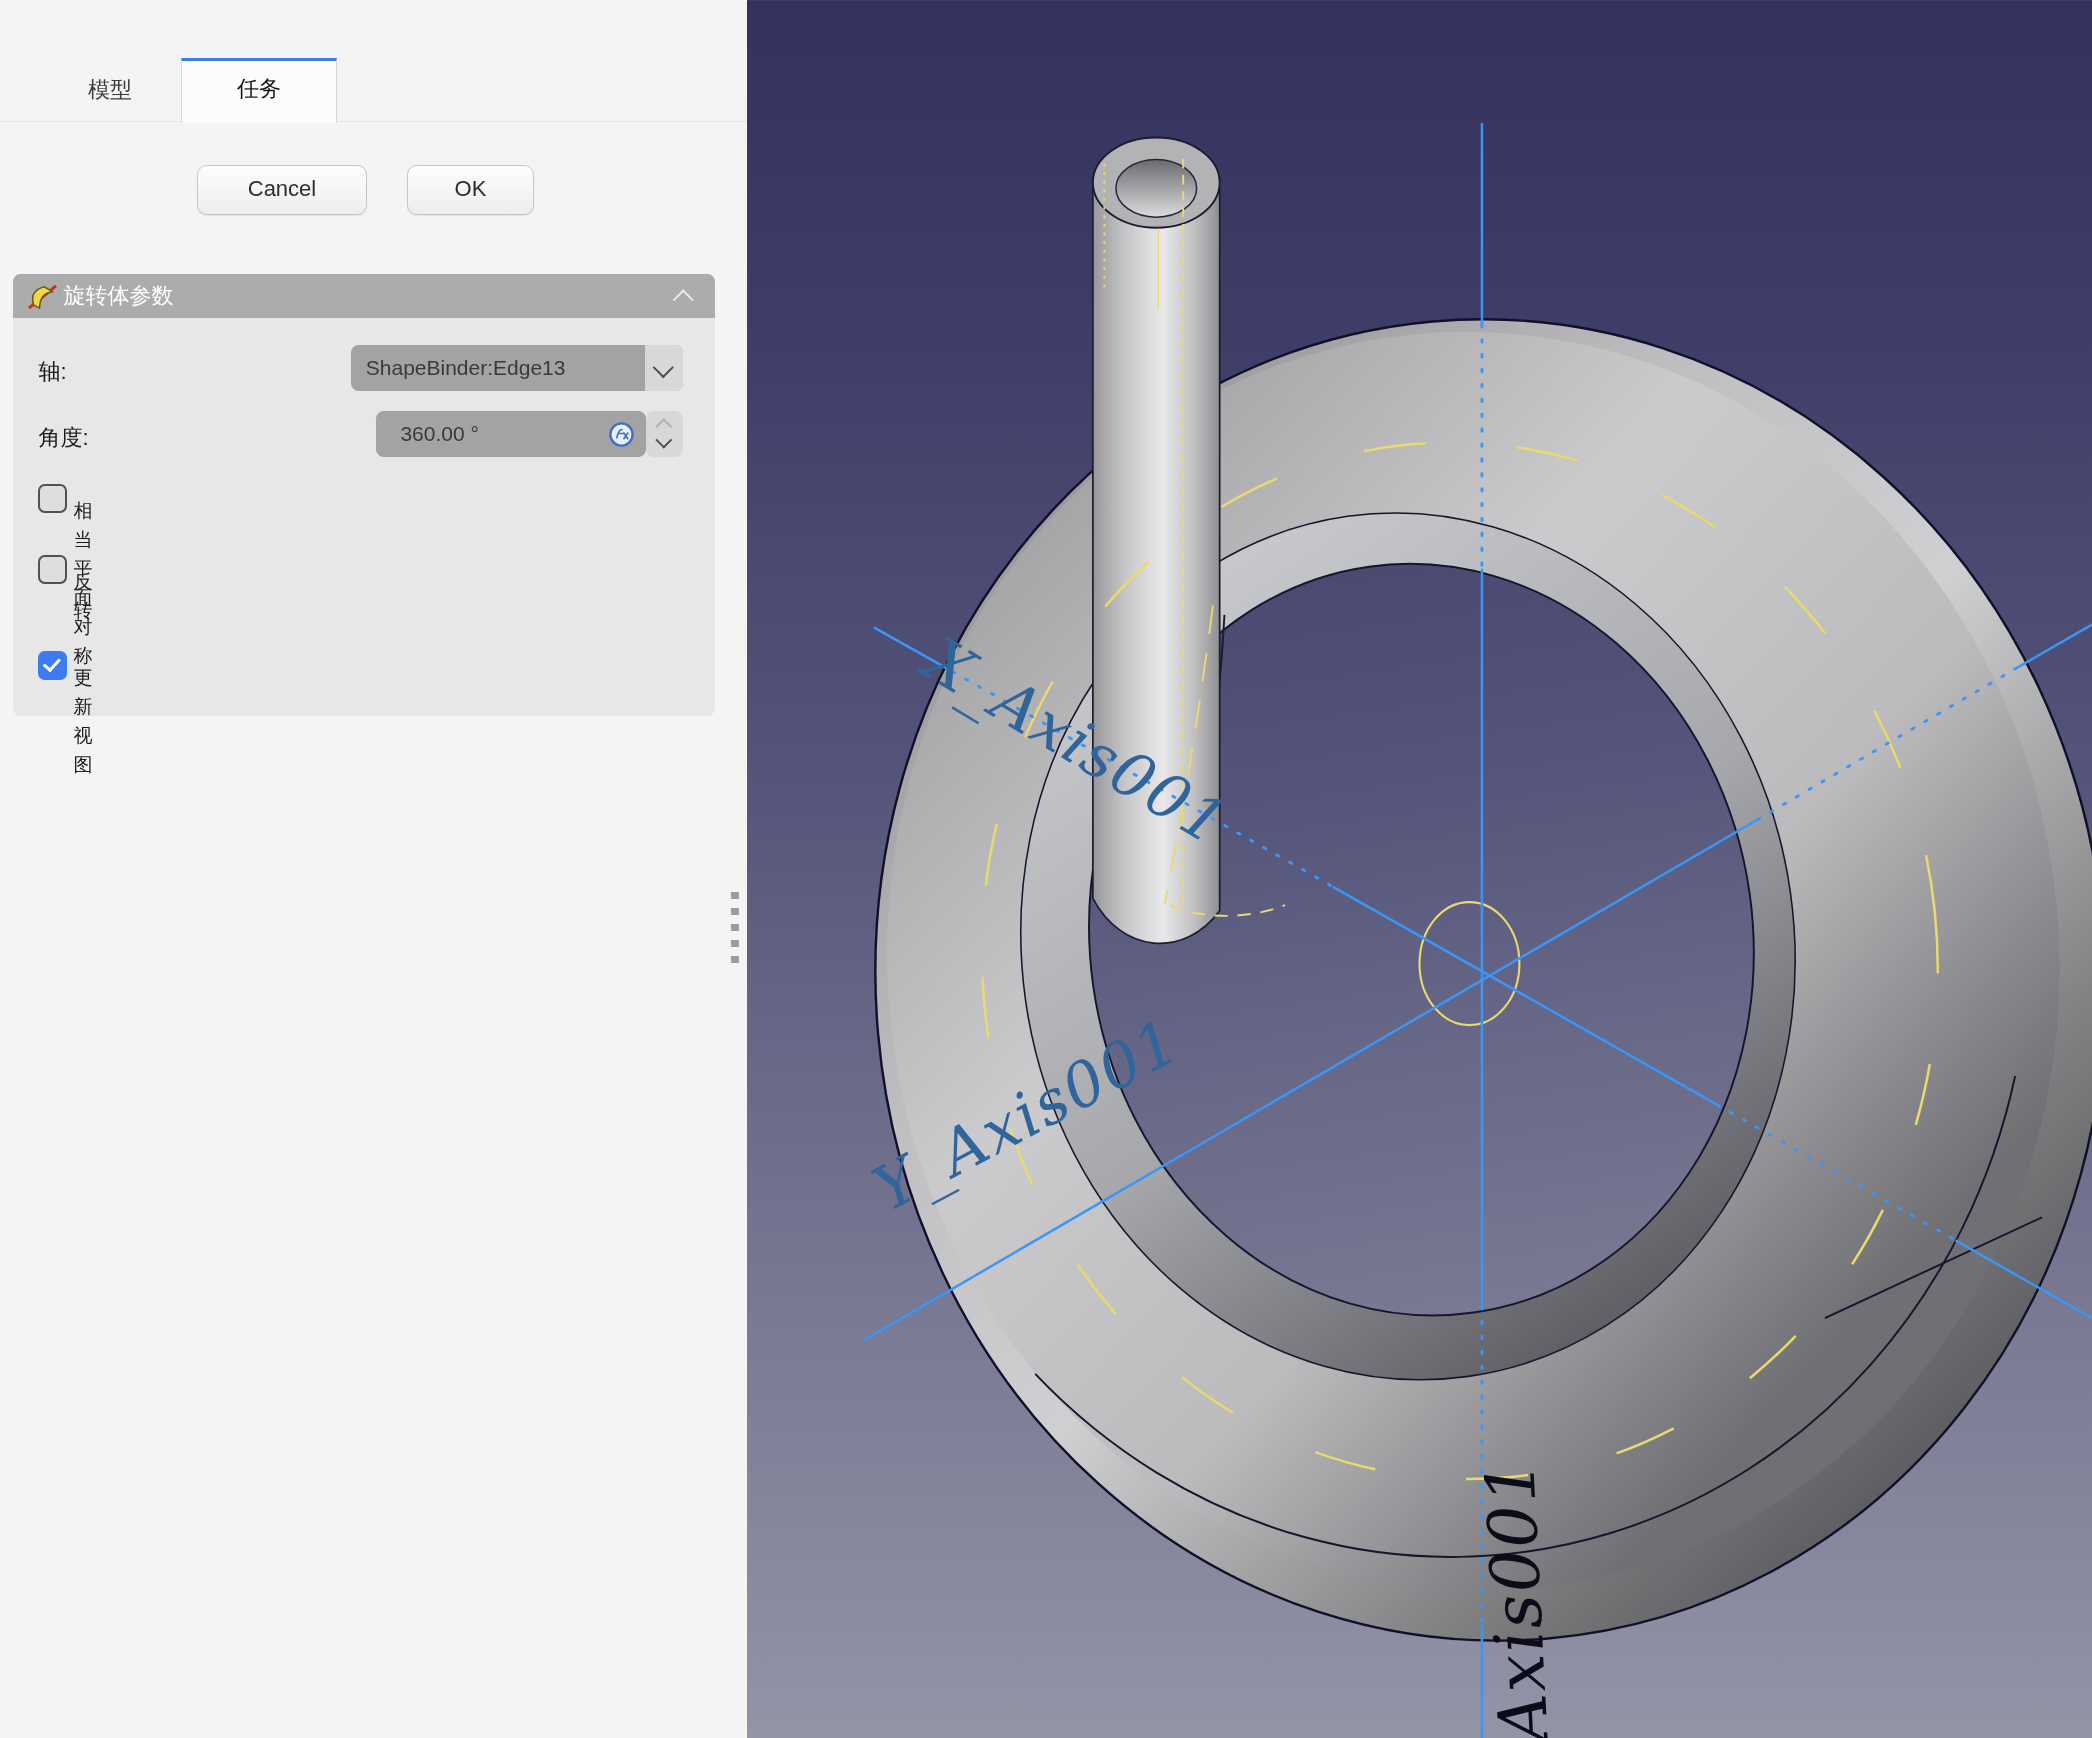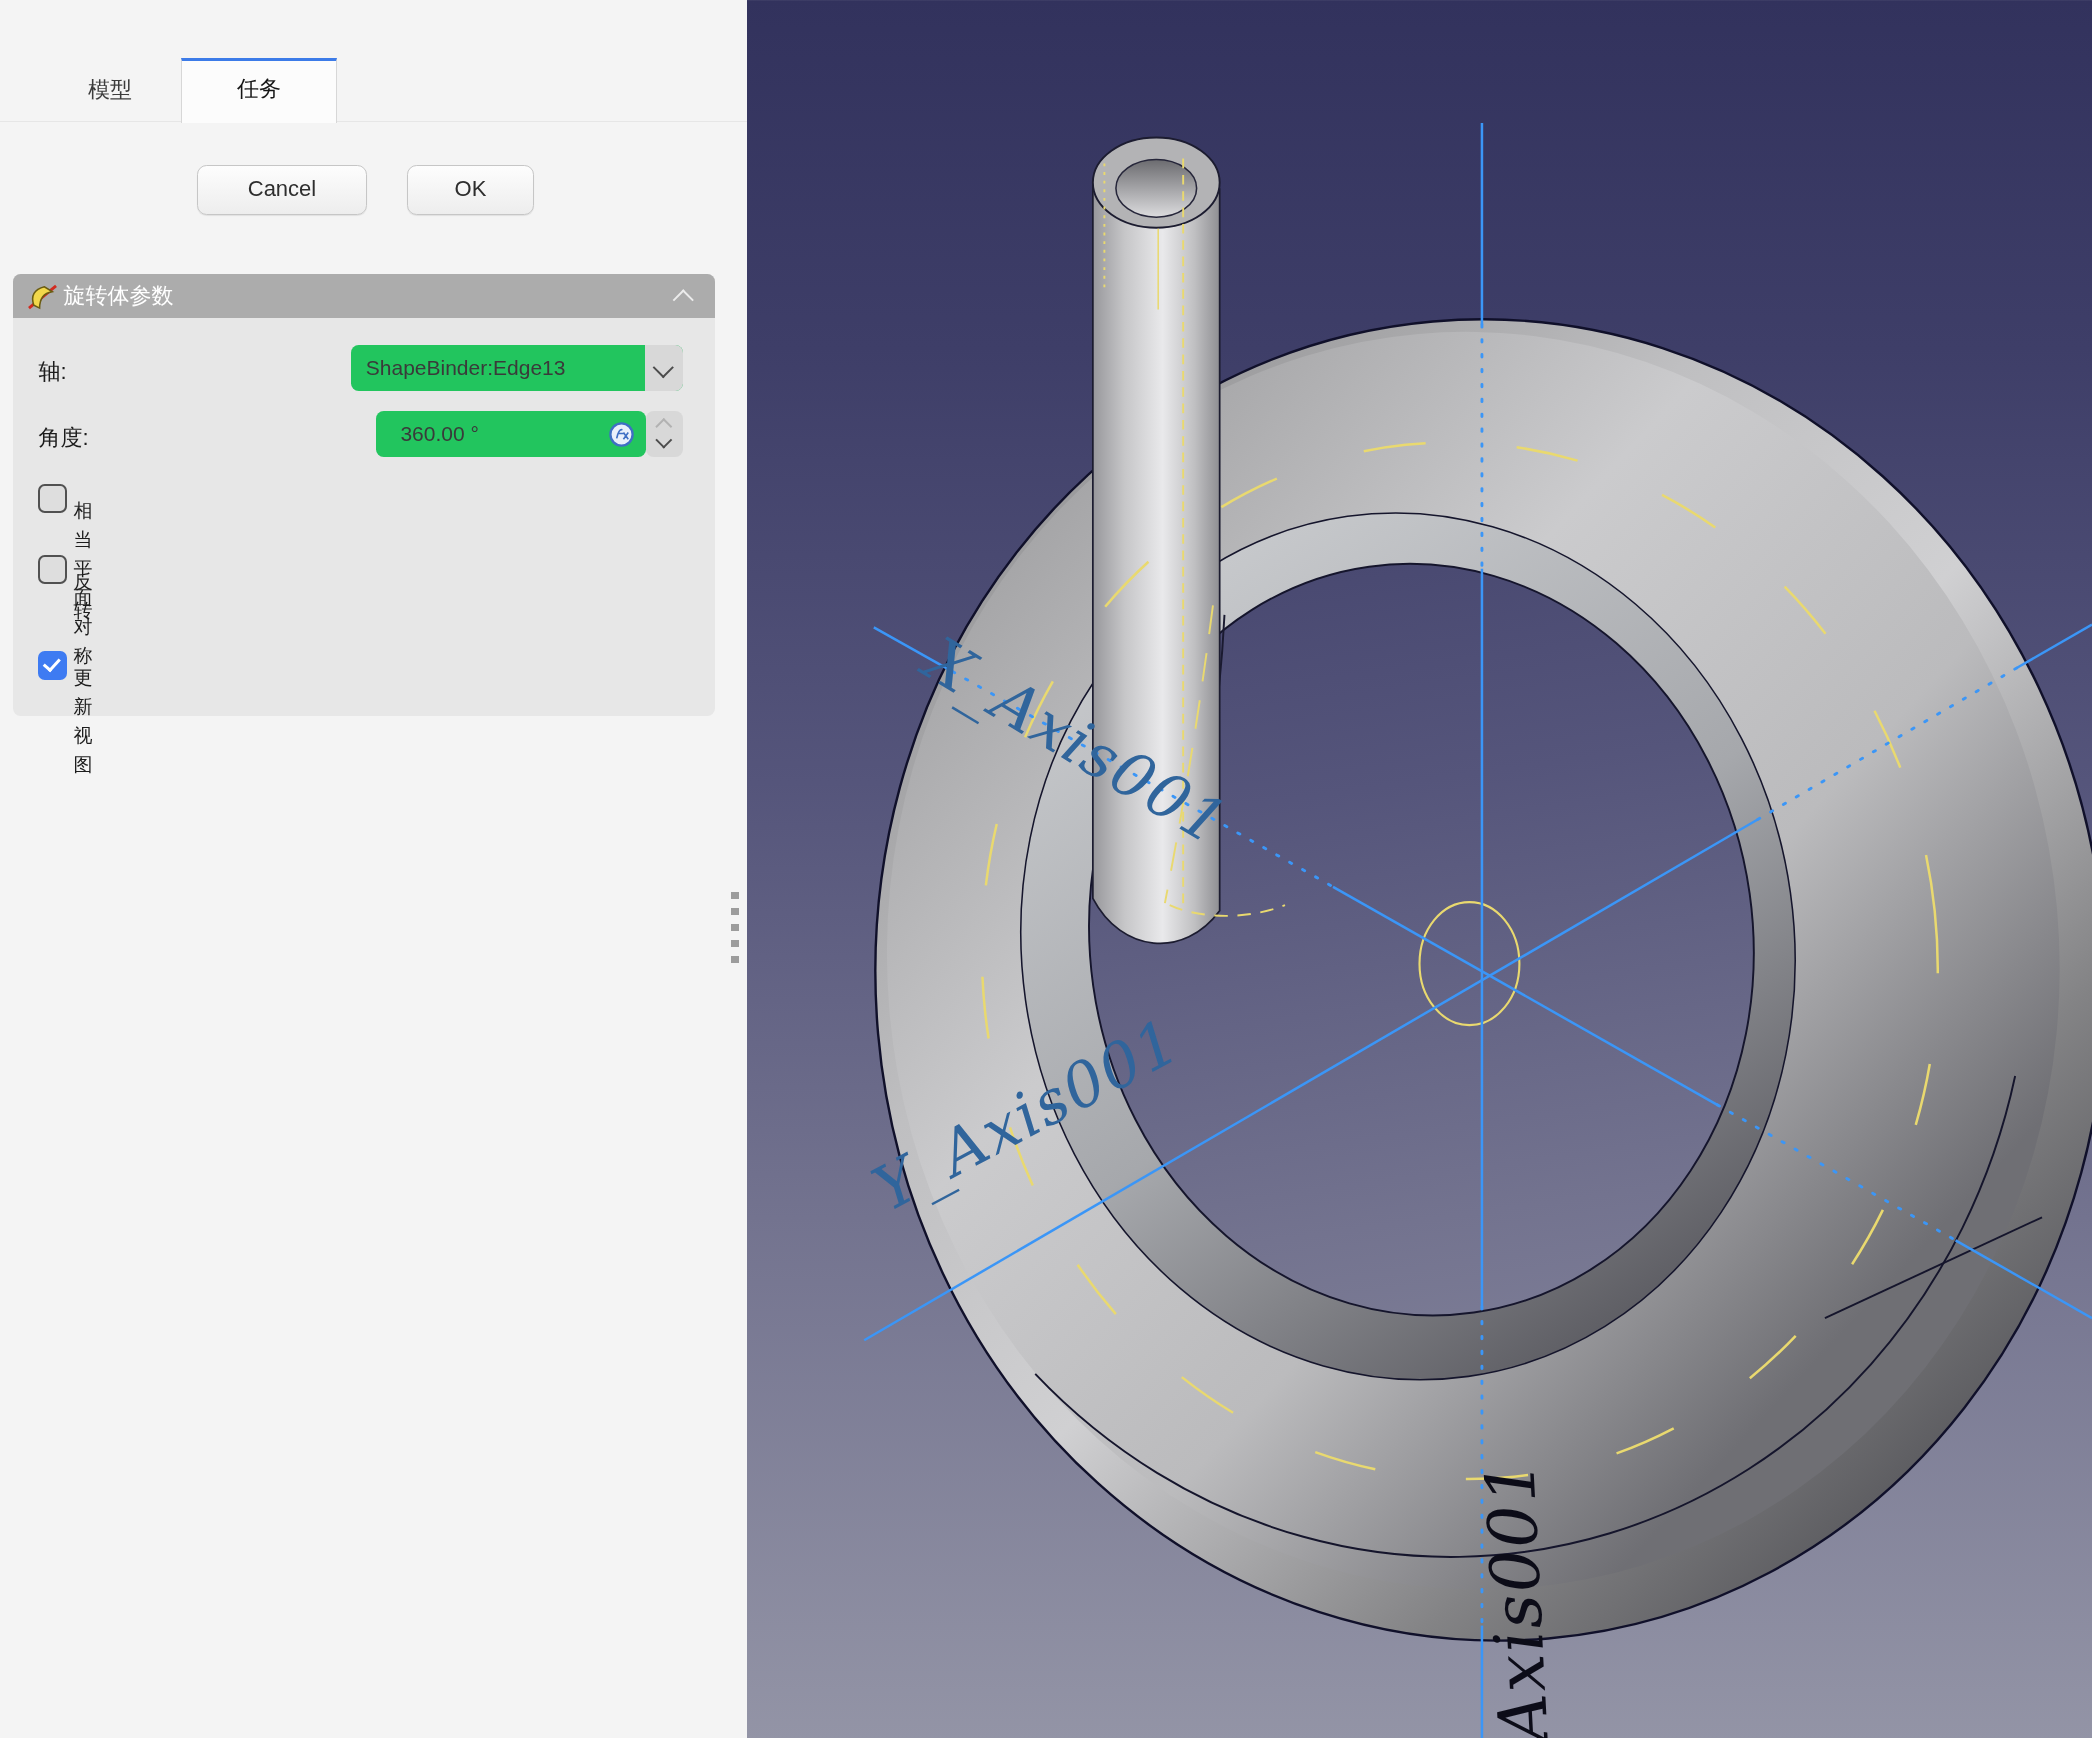--- a/index.html
+++ b/index.html
@@ -24,21 +24,21 @@
   #btn-ok{left:407px;width:125px;}
   
   #group{left:13.4px;top:274px;width:702px;height:442px;background:#e7e7e7;border-radius:7.7px;}
   #group-hd{left:0;top:0;width:702px;height:44px;background:#acacac;border-radius:7.7px 7.7px 0 0;}
   #group-hd .gtitle{left:50px;top:0;line-height:44px;font-size:22px;color:#ffffff;}
   .chev{width:12.5px;height:12.5px;border-right:2.9px solid #4c4c4c;border-bottom:2.9px solid #4c4c4c;}
   .chev.up{transform:rotate(-135deg);}
   .chev.down{transform:rotate(45deg);}
   #group-hd .chev{border-color:#ececec;right:25px;top:19px;}
   .rowlabel{left:25px;font-size:22px;color:#1d1d1d;}
-  .field{background:#22c55e;border-radius:7.7px;height:46px;}
+  .field{background:#a3a3a3;border-radius:7.7px;height:46px;}
   #axis-combo{left:338px;top:71px;width:332px;}
   #axis-combo .val{left:14.4px;line-height:46px;font-size:21px;color:#3a3a3a;}
   #axis-combo .arr{right:0;top:0;width:38px;height:46px;background:#d8d8d8;border-radius:0 7.7px 7.7px 0;}
   #axis-combo .chev{right:12.5px;top:15.4px;}
   #angle-spin{left:363px;top:137px;width:270px;}
   #angle-spin .val{left:24px;line-height:46px;font-size:21px;color:#3a3a3a;}
   #spin-btns{left:633px;top:137px;width:37px;height:46px;background:#d8d8d8;border-radius:7.7px;}
   #spin-btns .chev{width:9.6px;height:9.6px;left:11.5px;}
   #spin-btns .up{top:9.6px;border-color:#b2b2b2;}
   #spin-btns .down{top:23px;border-color:#4c4c4c;}

